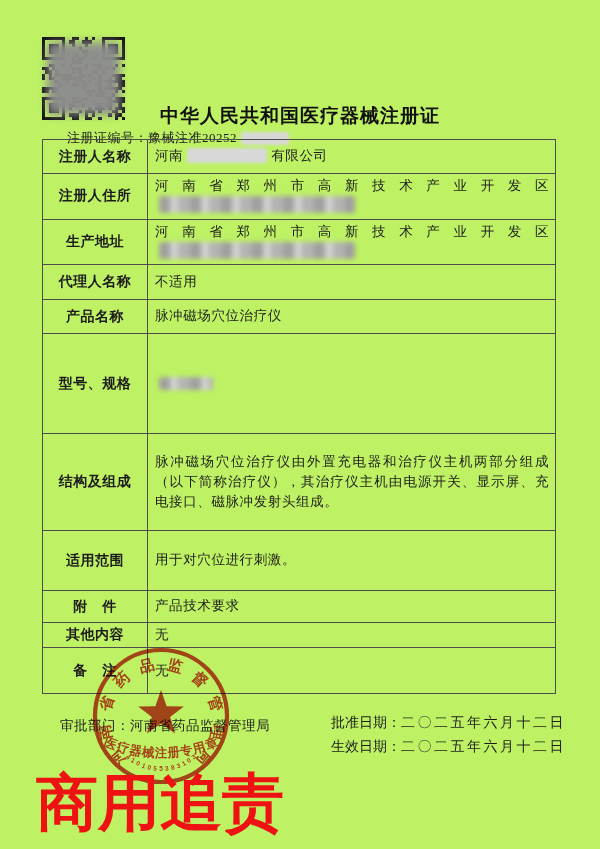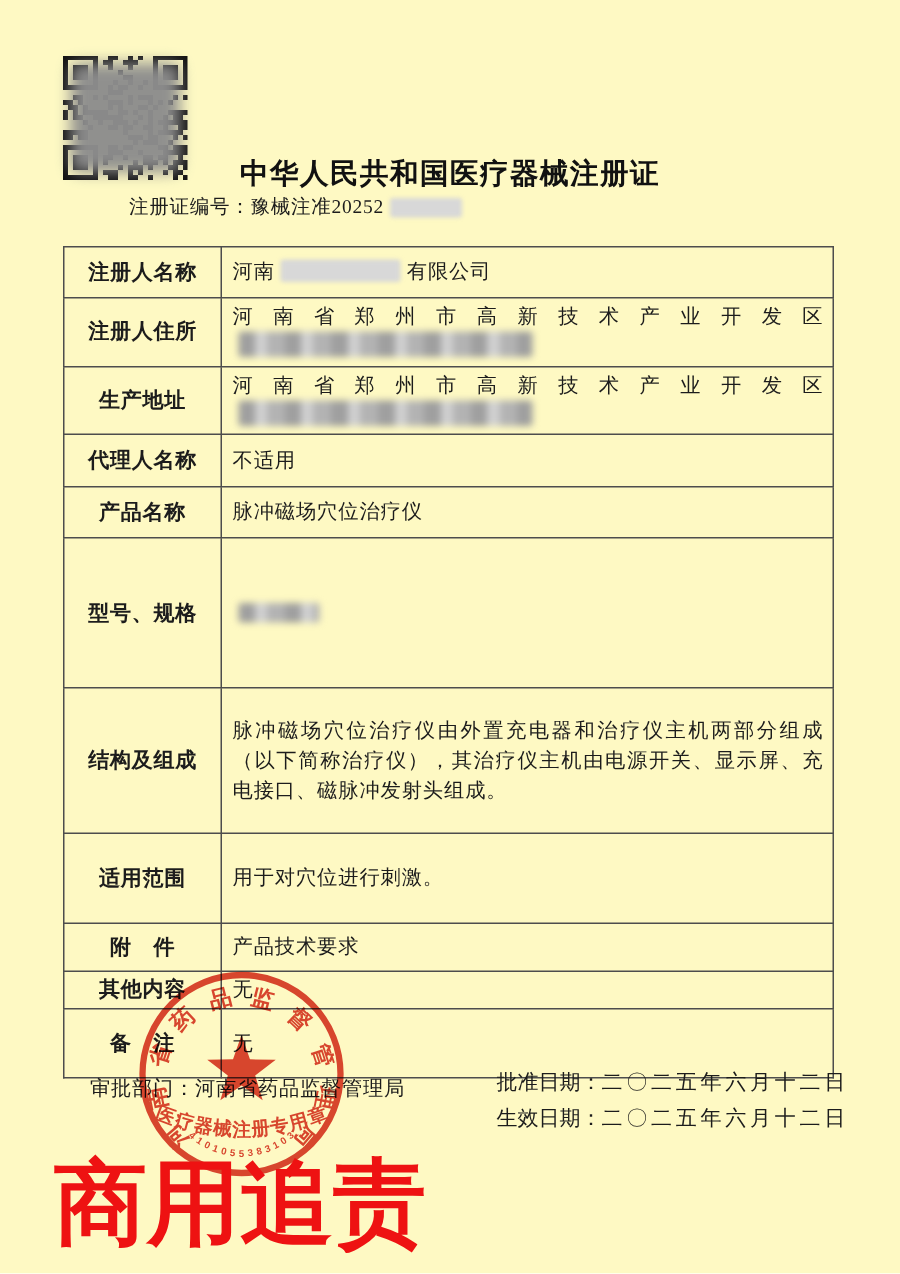--- a/index.html
+++ b/index.html
@@ -1,36 +1,36 @@
 <!DOCTYPE html>
 <html><head>
 <meta charset="utf-8">
 <style>
   html,body { margin:0; padding:0; background:#ffffff; }
   .page {
-    position:relative; width:600px; height:849px; background:#fef9c3;
+    position:relative; width:600px; height:849px; background:#bef264;
     overflow:hidden; font-family:"Liberation Serif","DejaVu Serif",serif; color:#1c1c1c;
   }
   
   .qr { position:absolute; left:42px; top:37px; width:83px; height:83px; }
   .qr svg { width:100%; height:100%; display:block; }
   .qr-blur { position:absolute; left:5px; top:5px; right:5px; bottom:5px;
     background:#8d8d8d; filter:blur(5px); border-radius:5px; opacity:.97; }
   
   .title { position:absolute; left:0; top:103px; width:600px; margin:0; text-align:center;
     font-family:"Liberation Sans","DejaVu Sans",sans-serif; font-weight:bold;
     font-size:19px; letter-spacing:1px; color:#111; }
-  .regno { position:absolute; left:86px; top:129px; font-size:13px; letter-spacing:.5px; }
+  .regno { position:absolute; left:67px; top:129px; font-size:13px; letter-spacing:.5px; }
   .redact { display:inline-block; vertical-align:-3px; border-radius:2px;
     background:#d8d8d8; filter:blur(1.5px); height:15px; margin:0 4px; }
   .redact.mottled { background:repeating-linear-gradient(90deg,#9f9f9f 0 11px,#d0d0d0 11px 19px,#b3b3b3 19px 31px);
     filter:blur(2.5px); height:17px; }
   .regno .redact { width:48px; height:13px; }
   
-  table.cert { position:absolute; left:42px; top:164px; width:514px;
+  table.cert { position:absolute; left:42px; top:139px; width:514px;
     border-collapse:collapse; table-layout:fixed; }
   table.cert td { border:1.4px solid #4d4d4d; vertical-align:middle; }
   td.lbl { width:100px; text-align:center; font-family:"Liberation Sans","DejaVu Sans",sans-serif;
     font-weight:bold; font-size:14px; letter-spacing:.5px; padding:0 2px; }
   td.val { padding:2px 6px 2px 7px; font-size:13.5px; line-height:1.5;
     letter-spacing:.6px; text-align:justify;margin-left:20px; }
   
   .dept { position:absolute; left:60px; top:717px; font-size:13.5px; letter-spacing:.5px; }
   .dates { position:absolute; left:331px; top:711px; }
   .date-line { height:24px; line-height:24px; font-size:14px; white-space:nowrap; }

